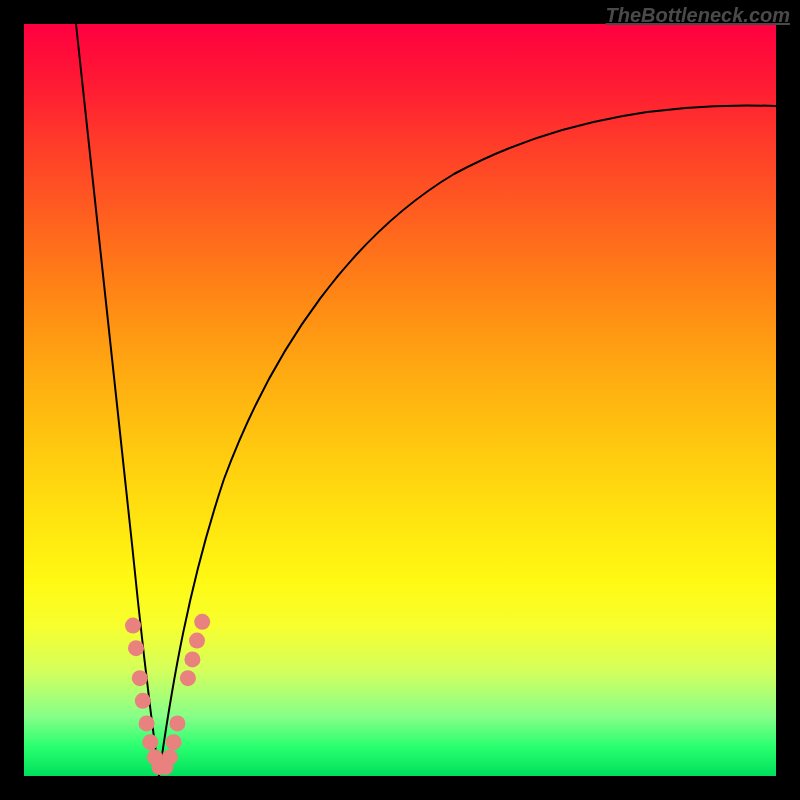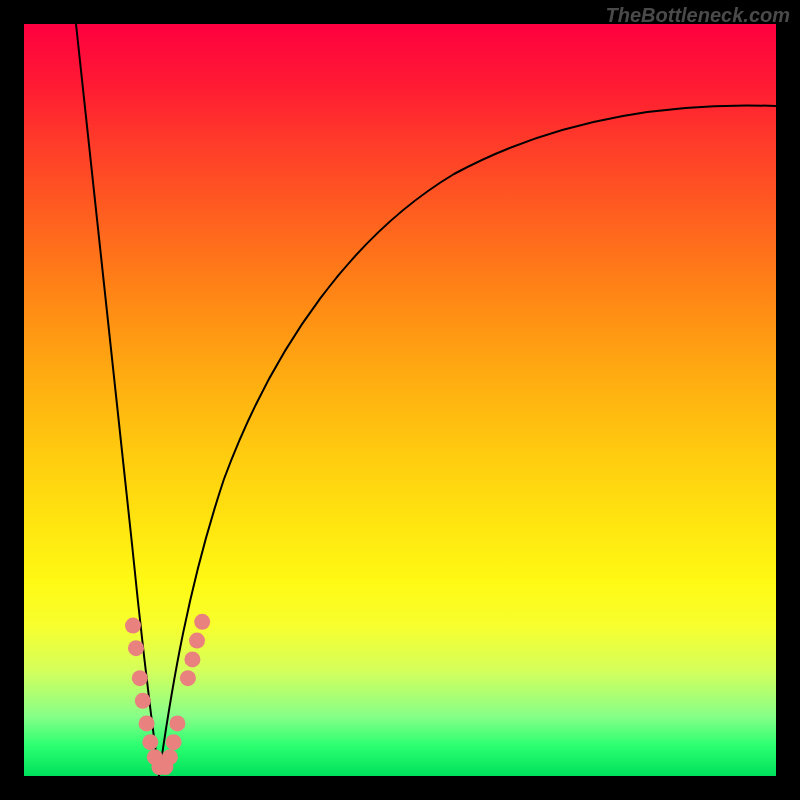--- a/index.html
+++ b/index.html
@@ -17,21 +17,21 @@
           #fff913 74%,
           #f7ff2e 80%,
           #d4ff5c 86%,
           #88ff88 92%,
           #2bff70 96%,
           #00e05b 100%);}
   svg.curve{position:absolute;left:24px;top:24px;width:752px;height:752px;overflow:visible;}
   .curve path{fill:none;stroke:#000;stroke-width:2;}
   .dot{fill:#e9817e;}
   .attr{position:absolute;right:10px;top:4px;
-        font:italic 600 20px "Segoe UI",Arial,sans-serif;color:#4a4a4a;}
+        font:italic 600 20px "Segoe UI",Arial,sans-serif;color:#4a4a4a;text-decoration:underline;}
 </style>
 </head>
 <body>
 
 <div class="frame">
   <div class="plot"></div>
 
   <svg class="curve" viewBox="0 0 752 752">
     <path d="M52 0
              C 72 180, 92 360, 108 520

